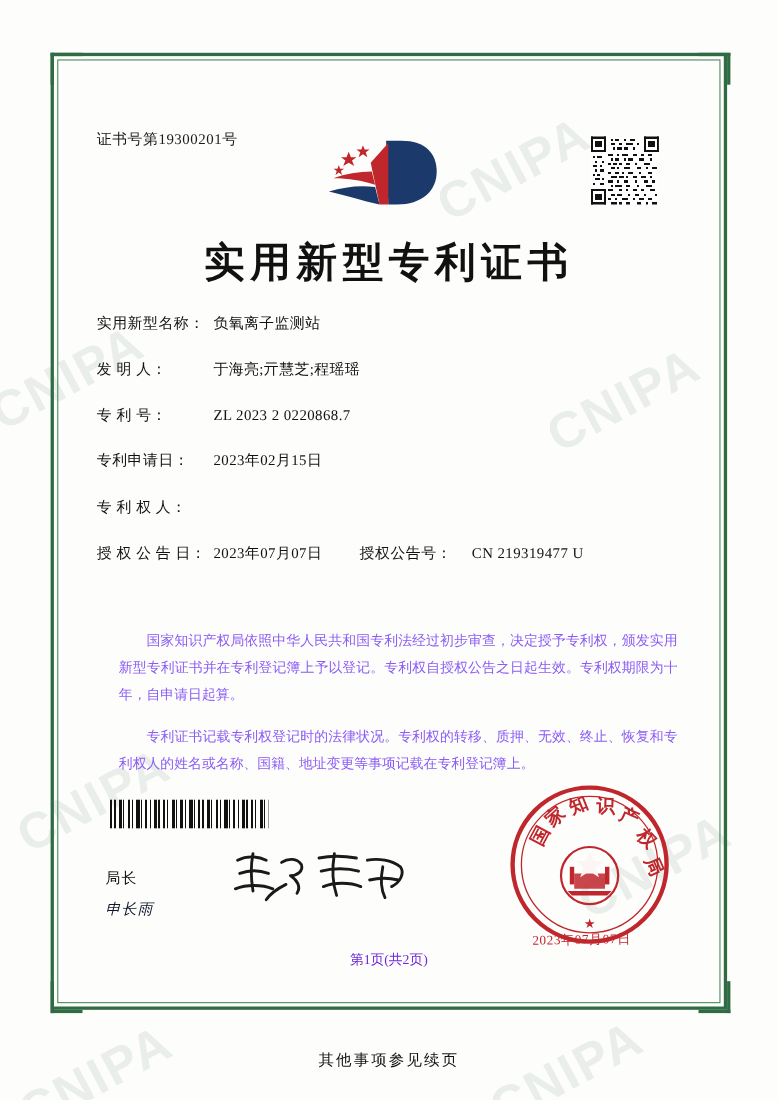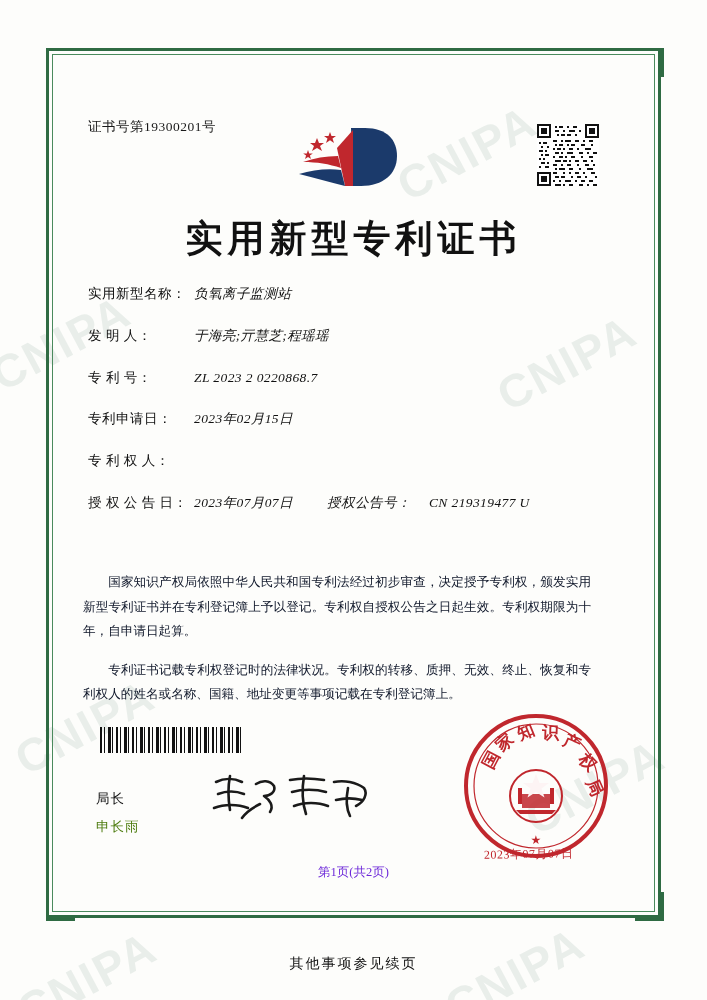--- a/index.html
+++ b/index.html
@@ -116,21 +116,20 @@
   }
   .fl {
     width: 106px;
     flex: 0 0 106px;
     letter-spacing: 0.5px;
     white-space: pre;
   }
   .fv {
     flex: 1;
     letter-spacing: 0.4px;
-    font-style: italic;
   }
   .fv2 {
     margin-top: 3px;
     letter-spacing: 0.4px;
   }
   .inline-pair {
     display: flex;
     width: 100%;
   }
   .inline-pair .lbl2 {
@@ -138,26 +137,26 @@
     white-space: pre;
     letter-spacing: 0.5px;
   }
   .inline-pair .val2 {
     margin-left: 18px;
   }
 
   
   .paras {
     position: absolute;
-    left: 83px;
+    left: 108px;
     top: 570px;
     width: 508px;
     font-size: 12.6px;
     line-height: 1.95;
-    color: #0f172a;
+    color: #8b5cf6;
     text-align: justify;
   }
   .paras p { margin: 0 0 14px 0; text-indent: 2em; }
 
   
   .barcode {
     position: absolute;
     left: 100px; top: 727px;
     width: 144px; height: 26px;
     background:
@@ -188,22 +187,23 @@
     position: absolute;
     left: 96px; top: 790px;
     font-size: 13.5px;
     color: #111;
     letter-spacing: 1px;
   }
   .sig-name {
     position: absolute;
     left: 96px; top: 818px;
     font-size: 13.5px;
-    color: #4d7c0f;
+    color: #0f172a;
     letter-spacing: 1px;
+    font-style: italic;
   }
   .handwriting {
     position: absolute;
     left: 208px; top: 768px;
     width: 170px; height: 60px;
   }
 
   .page-no {
     position: absolute;
     left: 0; right: 0;

